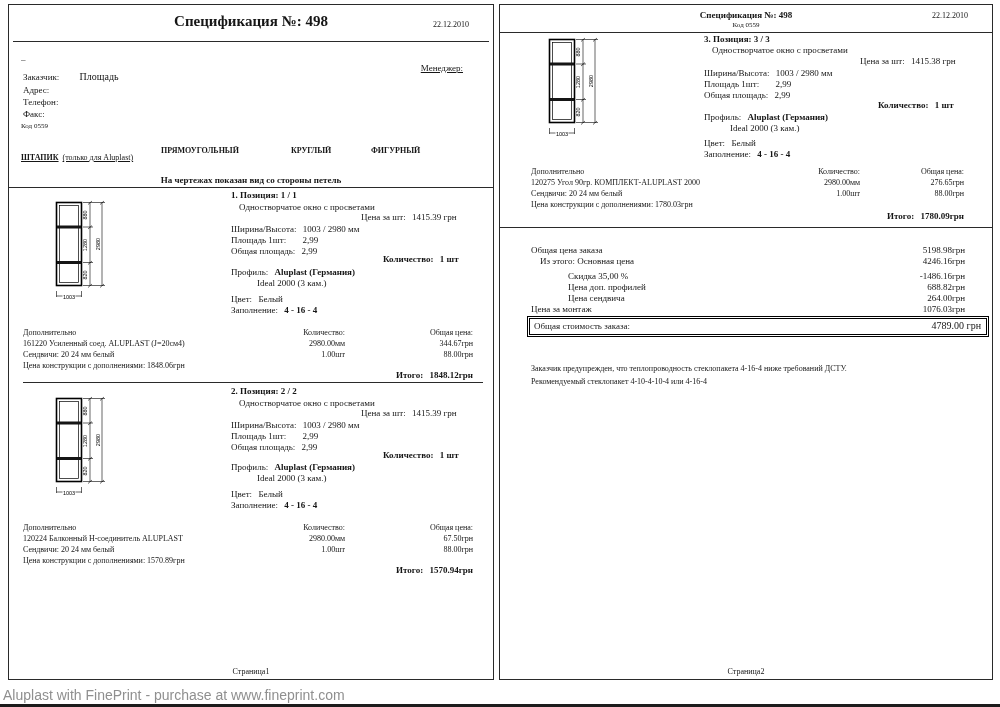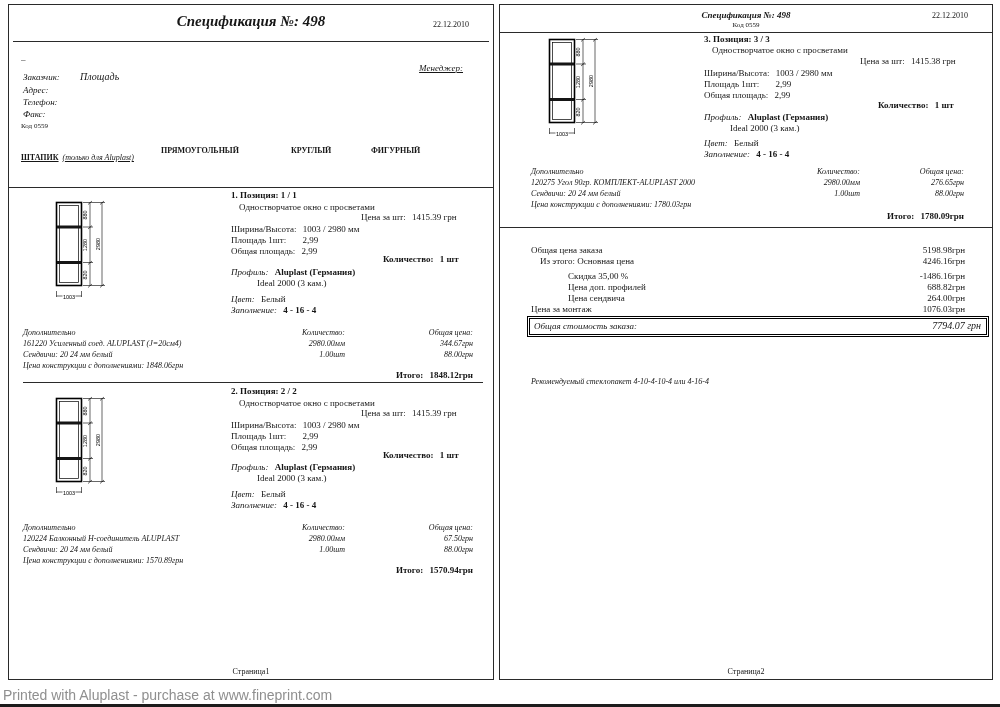--- a/index.html
+++ b/index.html
@@ -4,21 +4,21 @@
 <style>
   html,body{margin:0;padding:0;}
   body{
     width:1000px;height:707px;position:relative;background:#ffffff;
     font-family:"Liberation Serif", serif;color:#161616;overflow:hidden;
   }
   .abs{position:absolute;white-space:nowrap;}
   .page{position:absolute;top:4px;height:674px;background:#fff;border:1px solid #2a2a2a;}
   #page1{left:8px;width:484px;}
   #page2{left:499px;width:492px;}
-  .i{font-style:italic}.b{font-weight:bold}.u{text-decoration:underline}
+  .i{}.b{font-weight:bold}.u{text-decoration:underline}
   .r{text-align:right}.c{text-align:center;left:0;right:0}
   .t7{font-size:7px}.t8{font-size:8px}.t9{font-size:9px}.t10{font-size:10px}.t15{font-size:15px}
   .hline{height:1px;background:#2a2a2a;}
   .lab{margin-right:4px}
   .col3{line-height:11px;}
   .grandbox{border:1px solid #000;outline:1px solid #000;outline-offset:1px;background:#fff;}
   .grandbox .gl{position:absolute;left:4px;top:2px;}
   .grandbox .gv{position:absolute;right:5px;top:1px;}
   svg.wdraw{position:absolute;overflow:visible}
   svg .fr2{fill:none;stroke:#000;stroke-width:1.6}
@@ -51,20 +51,21 @@
   <div class="abs t9 i u" style="right:30px;top:58px">Менеджер:</div>
 
   <div class="abs" style="left:12px;top:141px">
     <span class="t8 b u">ШТАПИК</span>
     <span class="t8 i u">(только для Aluplast)</span>
   </div>
   <div class="abs t8 b" style="left:152px;top:141px">ПРЯМОУГОЛЬНЫЙ</div>
   <div class="abs t8 b" style="left:282px;top:141px">КРУГЛЫЙ</div>
   <div class="abs t8 b" style="left:362px;top:141px">ФИГУРНЫЙ</div>
 
+  <div class="abs c t9 b i" style="top:170px">На чертежах показан вид со стороны петель</div>
   <div class="hline abs" style="left:0;right:0;top:182px"></div>
 
   <svg class="wdraw" style="left:44px;top:194px" width="62" height="112" viewBox="0 0 62 112">
     <rect class="fr2" x="3.5" y="3.5" width="25" height="83"></rect>
     <rect class="fr1" x="6.5" y="6.5" width="19" height="77"></rect>
     <rect class="bar" x="4" y="26.5" width="24" height="3"></rect>
     <rect class="bar" x="4" y="62" width="24" height="3"></rect>
     <path class="thin" d="M30 3.5 H52 M30 28 H40 M30 63.5 H40 M30 86.5 H52"></path>
     <path class="thin" d="M37 3.5 V86.5 M49 3.5 V86.5"></path>
     <path class="thin" d="M35 5.5 l4 -3.5 M35 30 l4 -3.5 M35 65.5 l4 -3.5 M35 88.5 l4 -3.5 M47 5.5 l4 -3.5 M47 88.5 l4 -3.5"></path>
@@ -300,22 +301,23 @@
   <div class="abs t9 r" style="left:362px;top:266px;width:103px">-1486.16грн</div>
   <div class="abs t9" style="left:68px;top:277px">Цена доп. профилей</div>
   <div class="abs t9 r" style="left:362px;top:277px;width:103px">688.82грн</div>
   <div class="abs t9" style="left:68px;top:288px">Цена сендвича</div>
   <div class="abs t9 r" style="left:362px;top:288px;width:103px">264.00грн</div>
   <div class="abs t9" style="left:31px;top:299px">Цена за монтаж</div>
   <div class="abs t9 r" style="left:362px;top:299px;width:103px">1076.03грн</div>
 
   <div class="abs grandbox" style="left:29px;top:313px;width:456px;height:15px">
     <span class="gl t9 i">Общая стоимость заказа:</span>
-    <span class="gv t10 i">7794.07 грн</span>
-  </div>
-
+    <span class="gv t10 i">4789.00 грн</span>
+  </div>
+
+  <div class="abs t8 i" style="left:31px;top:359px">Заказчик предупрежден, что теплопроводность стеклопакета 4-16-4 ниже требований ДСТУ.</div>
   <div class="abs t8 i" style="left:31px;top:372px">Рекомендуемый стеклопакет 4-10-4-10-4 или 4-16-4</div>
 
   <div class="abs c t8" style="top:662px">Страница2</div>
 </div>
 
-<div class="fp-footer">Printed with Aluplast - purchase at www.fineprint.com</div>
+<div class="fp-footer">Aluplast with FinePrint - purchase at www.fineprint.com</div>
 <div class="bottom-bar"></div>
 
 </body></html>

